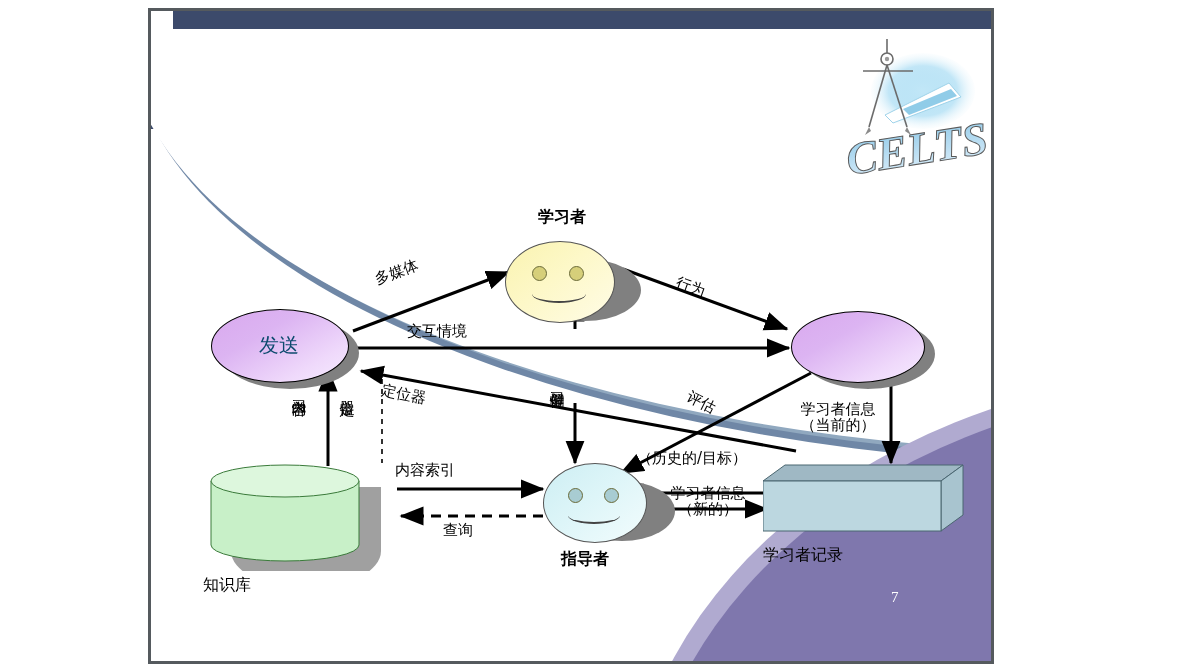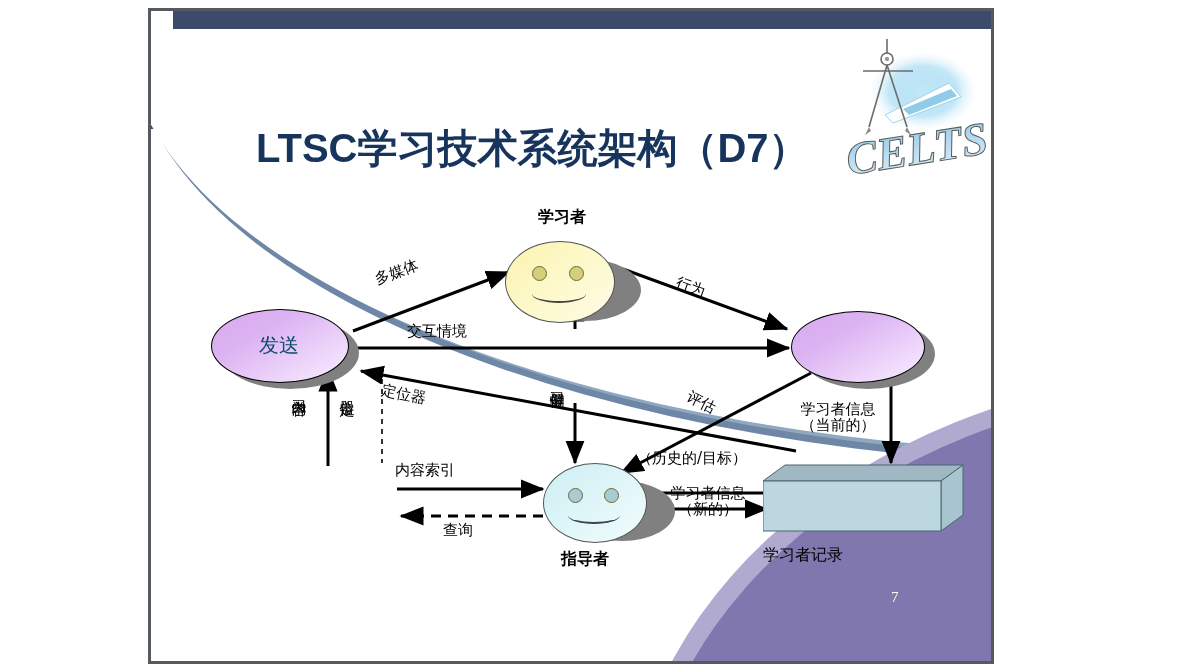--- a/index.html
+++ b/index.html
@@ -173,21 +173,20 @@
 
   <div id="frame">
 
     <div class="hdr-dark"></div>
     <div class="hdr-mid"></div>
     <div class="hdr-light"></div>
     <div class="hdr-white"></div>
     <div class="hdr-tab"></div>
     <div class="hdr-title">CELTS系列标准培训 2006.1</div>
 
-    <div class="slide-title">LTSC学习技术系统架构（D7）</div>
 
     <div id="logo">
       <svg width="145" height="170" viewBox="0 0 145 170" xmlns="http://www.w3.org/2000/svg">
         <defs>
           <radialGradient id="gswoosh" cx="50%" cy="50%" r="55%">
             <stop offset="0%" stop-color="#bfe6f7" stop-opacity="0.95"></stop>
             <stop offset="60%" stop-color="#8fd2f0" stop-opacity="0.55"></stop>
             <stop offset="100%" stop-color="#ffffff" stop-opacity="0"></stop>
           </radialGradient>
           <linearGradient id="gtext" x1="0" y1="0" x2="0" y2="1">
@@ -277,20 +276,28 @@
         <div class="shadow-ell" style="left:10px;top:8px;width:138px;height:72px;"></div>
         <div class="ellipse" style="left:0;top:0;width:136px;height:72px;"></div>
         <div class="lbl" style="width:136px;height:72px;">发送</div>
       </div>
 
       <div class="node" style="left:640px;top:300px;width:140px;height:78px;">
         <div class="shadow-ell" style="left:10px;top:8px;width:134px;height:70px;"></div>
         <div class="ellipse" style="left:0;top:0;width:132px;height:70px;"></div>
       </div>
 
+      <div class="cyl" style="left:52px;top:452px;width:190px;height:108px;">
+        <svg width="190" height="108" viewBox="0 0 190 108" xmlns="http://www.w3.org/2000/svg">
+          <path d="M20 18 h150 a28,14 0 0 1 0,0 v64 a28,14 0 0 1 -150,0 z" fill="#808080" opacity="0.75" transform="translate(8,6)"></path>
+          <path d="M8 18 v64 a74,16 0 0 0 148,0 v-64 z" fill="#c8f0c8" stroke="#3a7a3a" stroke-width="1"></path>
+          <ellipse cx="82" cy="18" rx="74" ry="16" fill="#ddf7dd" stroke="#3a7a3a" stroke-width="1"></ellipse>
+        </svg>
+        <div class="lbl" style="left:8px;top:16px;width:148px;height:72px;">知识库</div>
+      </div>
 
       <div class="shadow-ell" style="left:418px;top:470px;width:106px;height:60px;"></div>
       <div class="node" style="left:392px;top:452px;width:104px;height:80px;">
         <div class="face cyan" style="left:0;top:0;width:102px;height:78px;"></div>
         <div class="eye c" style="left:25px;top:25px;width:13px;height:13px;"></div>
         <div class="eye c" style="left:61px;top:25px;width:13px;height:13px;"></div>
         <div class="mouth" style="left:25px;top:44px;width:52px;height:15px;"></div>
       </div>
       <div class="nodename" style="left:410px;top:538px;">指导者</div>
 

